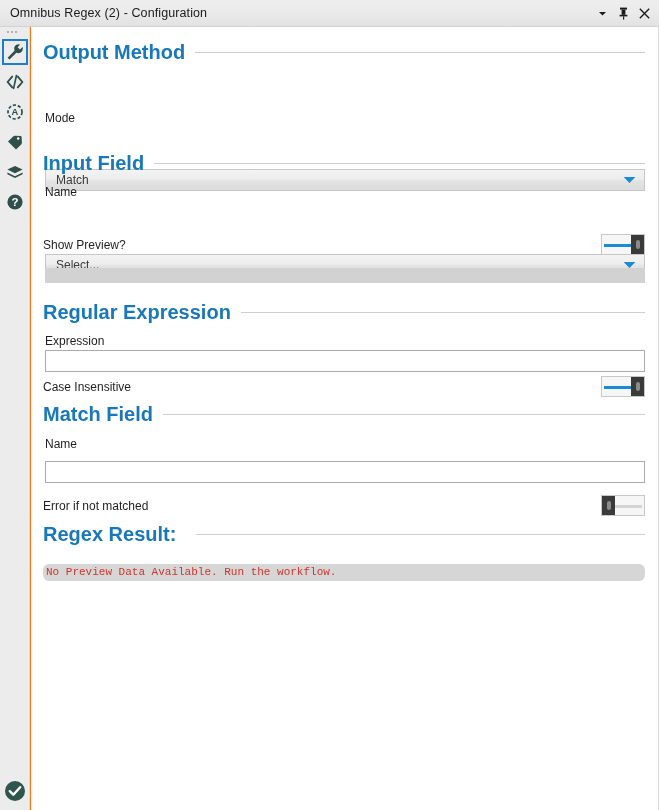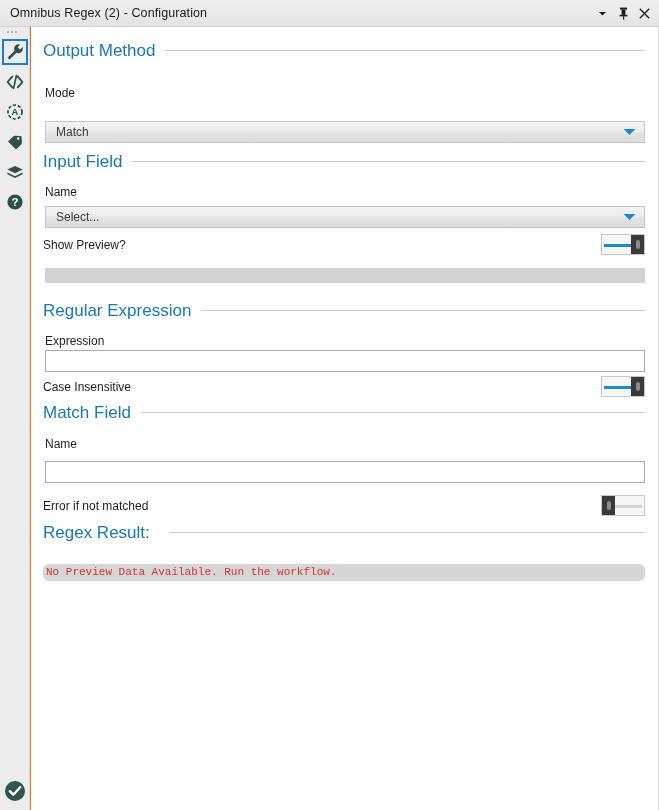--- a/index.html
+++ b/index.html
@@ -127,22 +127,22 @@
   }
 
   
   .section {
     display: flex;
     align-items: center;
     margin: 0;
     padding: 0;
   }
   .section-title {
-    font-size: 17px;
-    font-weight: 400;
+    font-size: 20px;
+    font-weight: 700;
     color: #1878b9;
     white-space: nowrap;
     line-height: 1;
   }
   .section-rule {
     flex: 1 1 auto;
     height: 1px;
     background: #cfcfcf;
     margin-left: 10px;
     margin-right: 0px;
@@ -157,20 +157,21 @@
   
   .combo {
     position: relative;
     height: 22px;
     background: linear-gradient(to bottom, #f3f3f3 0%, #ededed 45%, #e3e3e3 55%, #dcdcdc 100%);
     border: 1px solid #c6c6c6;
     box-sizing: border-box;
     display: flex;
     align-items: center;
     cursor: default;
+    margin-top: 48px;
   }
   .combo-value {
     font-size: 12px;
     color: #3a3a3a;
     padding-left: 10px;
     white-space: nowrap;
   }
   .combo-arrow {
     position: absolute;
     right: 8px;
@@ -373,21 +374,21 @@
   </div>
 
   <div class="content">
     <div class="inner">
 
       <div class="section" style="position:absolute; left:12px; top:15px; width:602px;">
         <span class="section-title">Output Method</span>
         <span class="section-rule"></span>
       </div>
 
-      <div style="position:absolute; left:14px; top:60px;" class="field-label">Mode</div>
+      <div style="position:absolute; left:14px; top:85px;" class="field-label">Mode</div>
 
       <div class="combo" style="position:absolute; left:14px; top:94px; width:600px;">
         <span class="combo-value">Match</span>
         <span class="combo-arrow">
           <svg width="13" height="8" viewBox="0 0 13 8">
               <path d="M0.6 1 L6.5 7 L12.4 1 Z" fill="#1a8ad4"></path>
             </svg>
         </span>
       </div>
 

